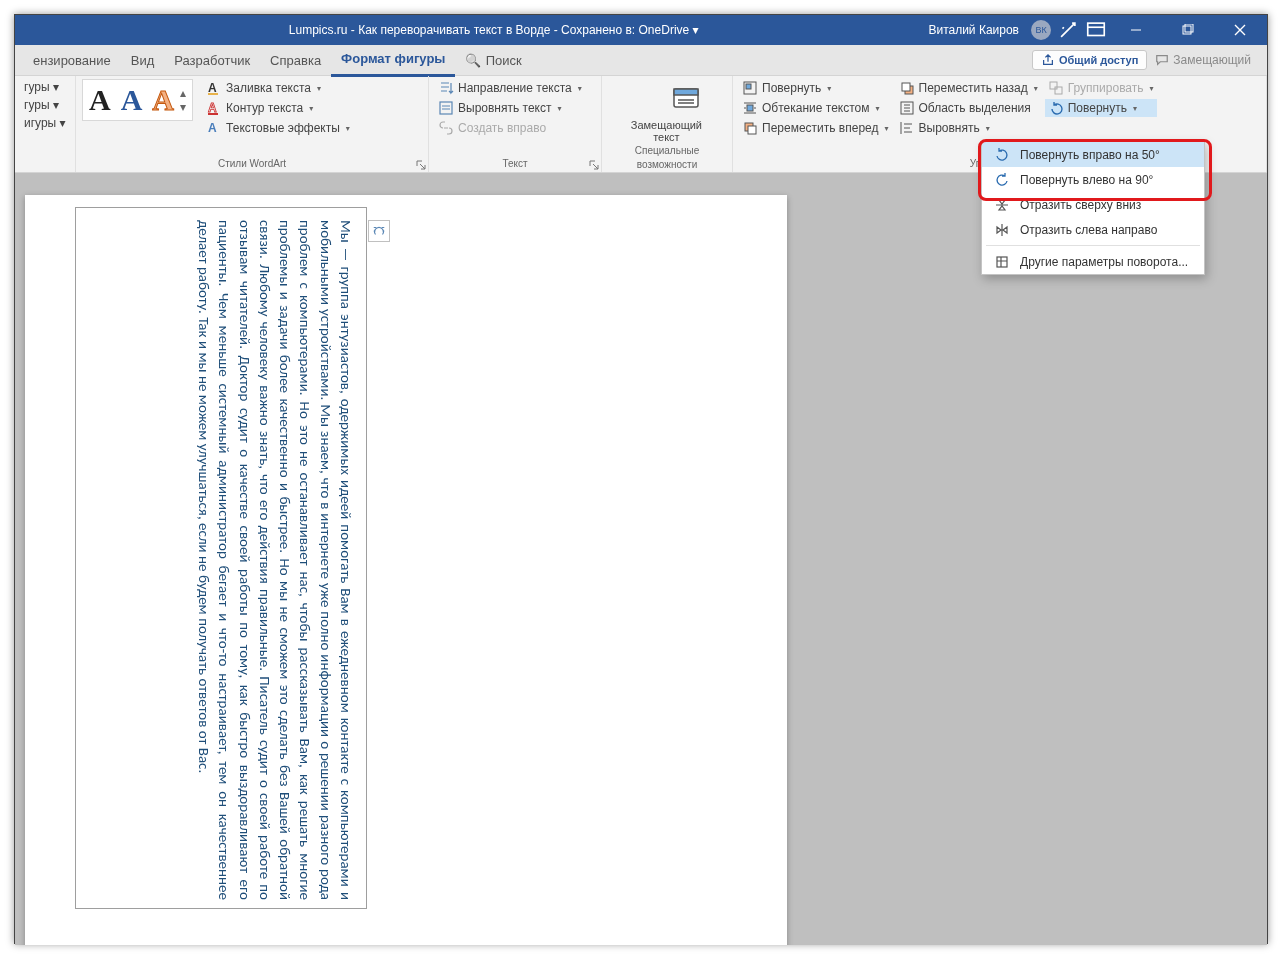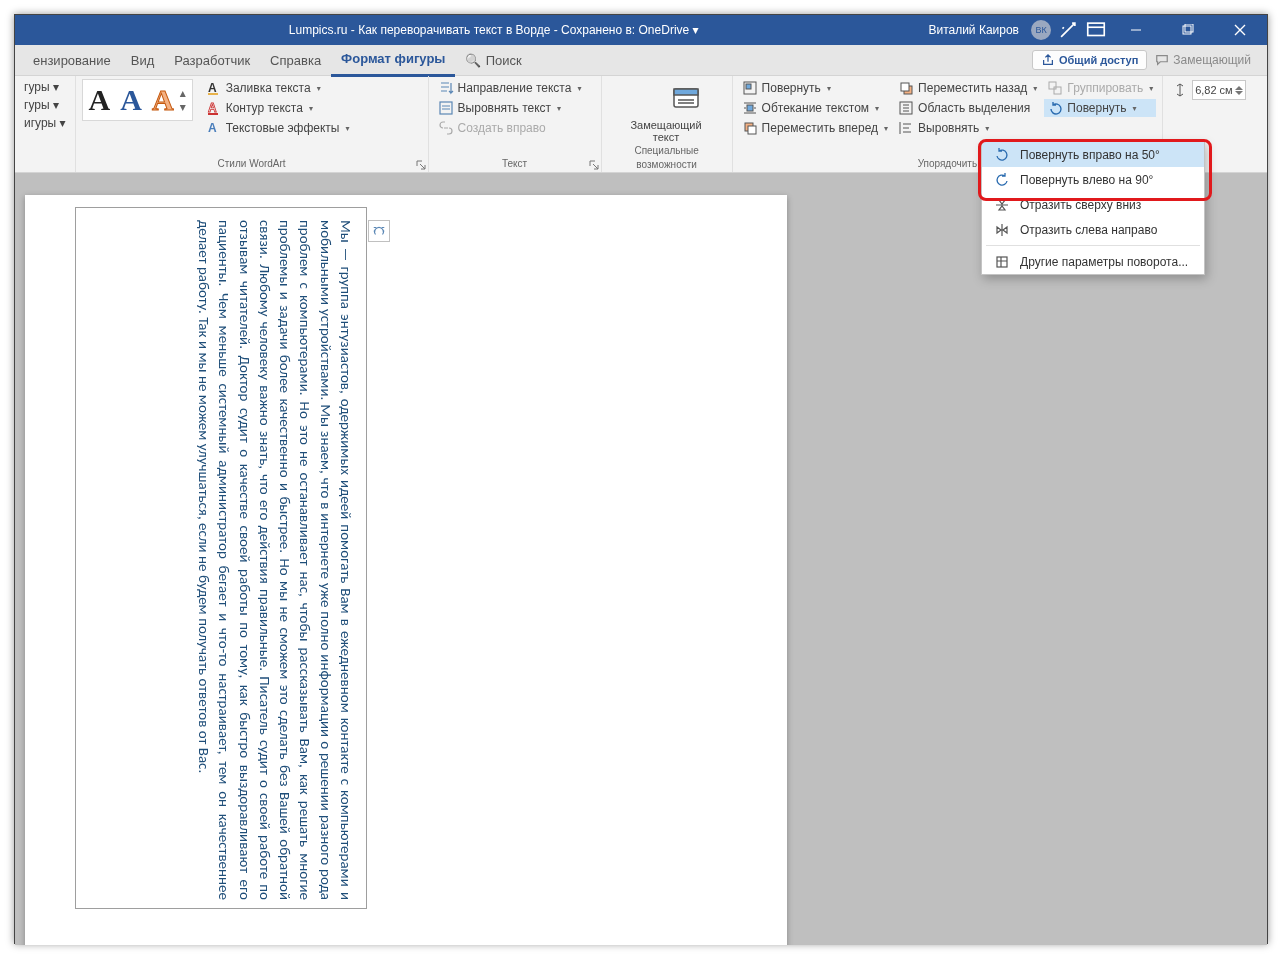--- a/index.html
+++ b/index.html
@@ -320,41 +320,20 @@
                   </svg>
                 </span>
                 <span>Повернуть</span>
                 <span class="dd">▾</span>
               </span>
       </div>
     </div>
     <div class="group-label">Упорядочить</div>
   </div>
 
-  <div class="group" style="flex:0 0 100px;border-right:none">
-    <div class="g-body">
-            <div class="col">
-      <span class="btn">
-        <span class="ic">
-                  <svg viewBox="0 0 16 16" stroke="#555" fill="none">
-                    <path d="M8 2v12M5 4l3-2 3 2M5 12l3 2 3-2"></path>
-                  </svg>
-                </span>
-        <span class="size-box">
-                  <span>6,82 см</span>
-                  <span class="spinner">
-                    <span class="up"></span>
-                    <span class="dn"></span>
-                  </span>
-                </span>
-      </span>
-    </div>
-          </div>
-    <div class="group-label">&nbsp;</div>
-  </div>
   <span class="collapse">˄</span>
 </div>
 
 <div class="docarea">
   <div class="page">
     <div class="tbox">
       <div class="vtext">
               <p>Мы — группа энтузиастов, одержимых идеей помогать Вам в ежедневном контакте с компьютерами и мобильными устройствами. Мы знаем, что в интернете уже полно информации о решении разного рода проблем с компьютерами. Но это не останавливает нас, чтобы рассказывать Вам, как решать многие проблемы и задачи более качественно и быстрее.
 Но мы не сможем это сделать без Вашей обратной связи. Любому человеку важно знать, что его действия правильные. Писатель судит о своей работе по отзывам читателей. Доктор судит о качестве своей работы по тому, как быстро выздоравливают его пациенты. Чем меньше системный администратор бегает и что-то настраивает, тем он качественнее делает работу. Так и мы не можем улучшаться, если не будем получать ответов от Вас.</p>
             </div>

